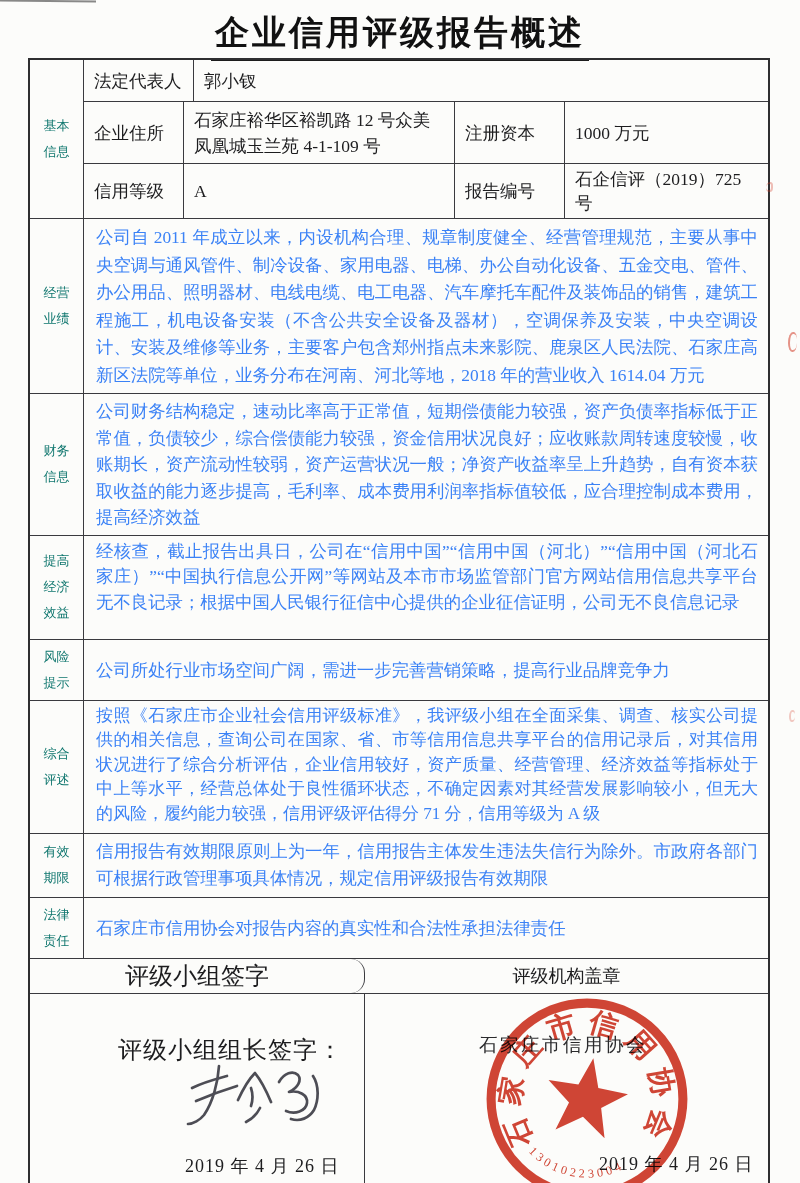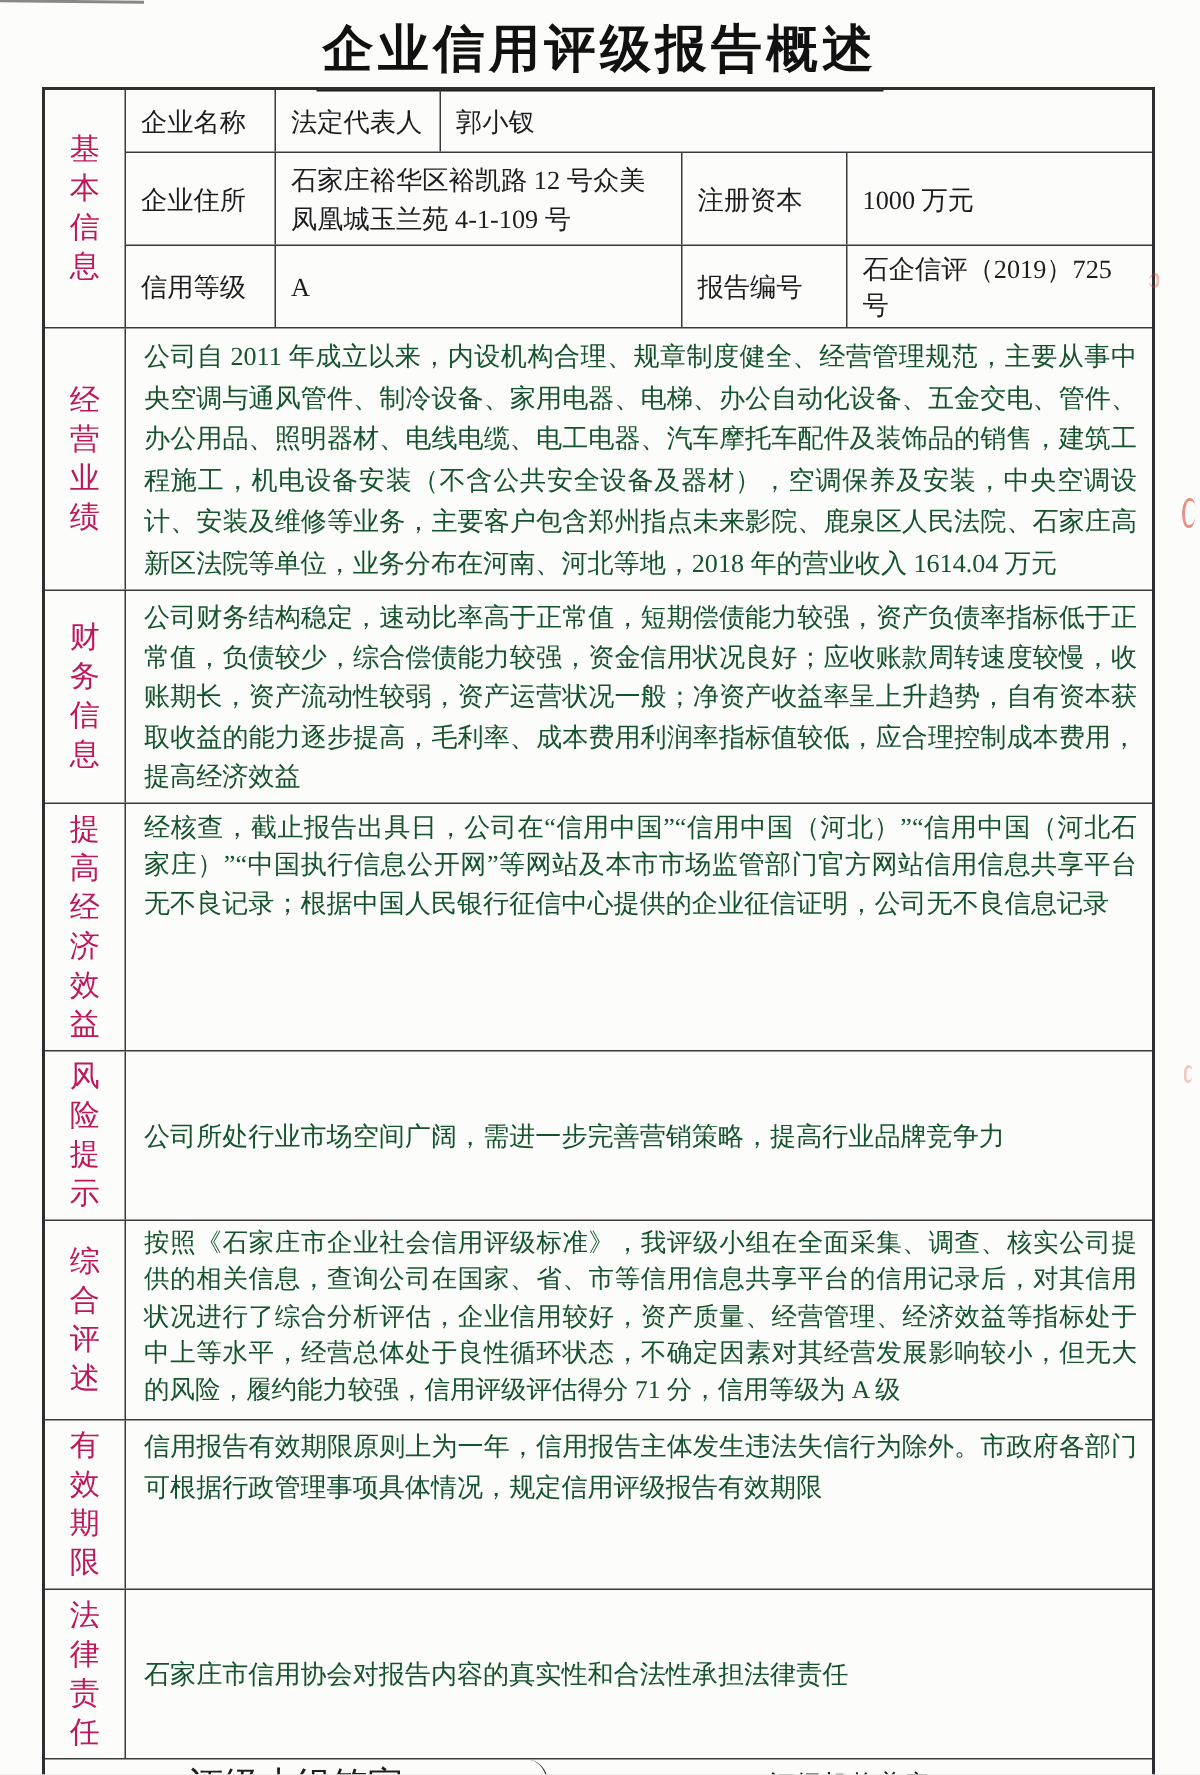--- a/index.html
+++ b/index.html
@@ -19,35 +19,35 @@
   
   .tbl {
     position:absolute; left:28px; top:58px; width:742px;
     border:2px solid #2e2e30; background:transparent;
   }
   .row { display:flex; border-bottom:1.5px solid #3a3a3e; }
   .row:last-child { border-bottom:none; }
   .seclabel {
     width:54px; flex:0 0 54px; border-right:1.5px solid #3a3a3e;
     display:flex; align-items:center; justify-content:center; text-align:center;
-    font-size:20px; line-height:26px; padding:4px 9px; color:#be185d;
+    font-size:13px; line-height:26px; padding:4px 9px; color:#0f766e;
   }
   
   .basic-rows { flex:1; display:flex; flex-direction:column; }
   .brow { display:flex; border-bottom:1.5px solid #3a3a3e; }
   .brow:last-child { border-bottom:none; }
   .cell { display:flex; align-items:center; font-size:17.5px; padding:3px 10px; }
   .flabel  { width:100px; flex:0 0 100px; border-right:1.5px solid #3a3a3e; }
   .fvalue1 { width:271px; flex:0 0 271px; border-right:1.5px solid #3a3a3e; line-height:26px; }
   .flabel2 { width:110px; flex:0 0 110px; border-right:1.5px solid #3a3a3e; }
   .fvalue2 { flex:1; }
   
   .para {
     flex:1; font-size:17.4px; padding:5px 10px 4px 12px; text-align:justify;
-    color:#14532d;
+    color:#3b82f6;
     font-family:Liberation Serif, serif;
   }
   .lh27 { line-height:27.5px; }
   .lh265{ line-height:26.5px; padding-top:4px; }
   .lh25 { line-height:25.5px; padding-top:3px; }
   .lh245{ line-height:24.6px; font-size:17px; padding-top:3px; }
   .vcenter { display:flex; align-items:center; line-height:25px; }
   
   .fh-left {
     width:335px; flex:0 0 335px; border-right:1.5px solid #3a3a3e;
@@ -80,21 +80,20 @@
 <div class="page">
 
   <div class="title">企业信用评级报告概述</div>
 
   <div class="tbl">
 
     <div class="row" style="min-height:145px">
       <div class="seclabel">基本信息</div>
       <div class="basic-rows">
         <div class="brow" style="min-height:42px">
-          <div class="cell flabel">企业名称</div>
           <div class="cell flabel2">法定代表人</div>
           <div class="cell fvalue2">郭小钗</div>
         </div>
         <div class="brow" style="min-height:62px">
           <div class="cell flabel">企业住所</div>
           <div class="cell fvalue1">石家庄裕华区裕凯路 12 号众美凤凰城玉兰苑 4-1-109 号</div>
           <div class="cell flabel2">注册资本</div>
           <div class="cell fvalue2">1000 万元</div>
         </div>
         <div class="brow" style="min-height:39px">

